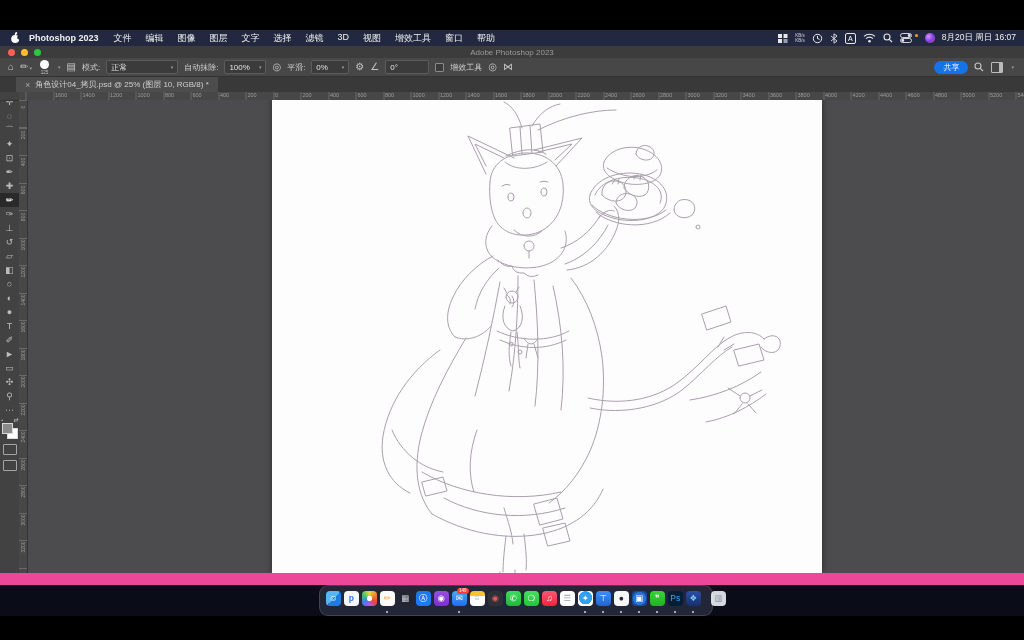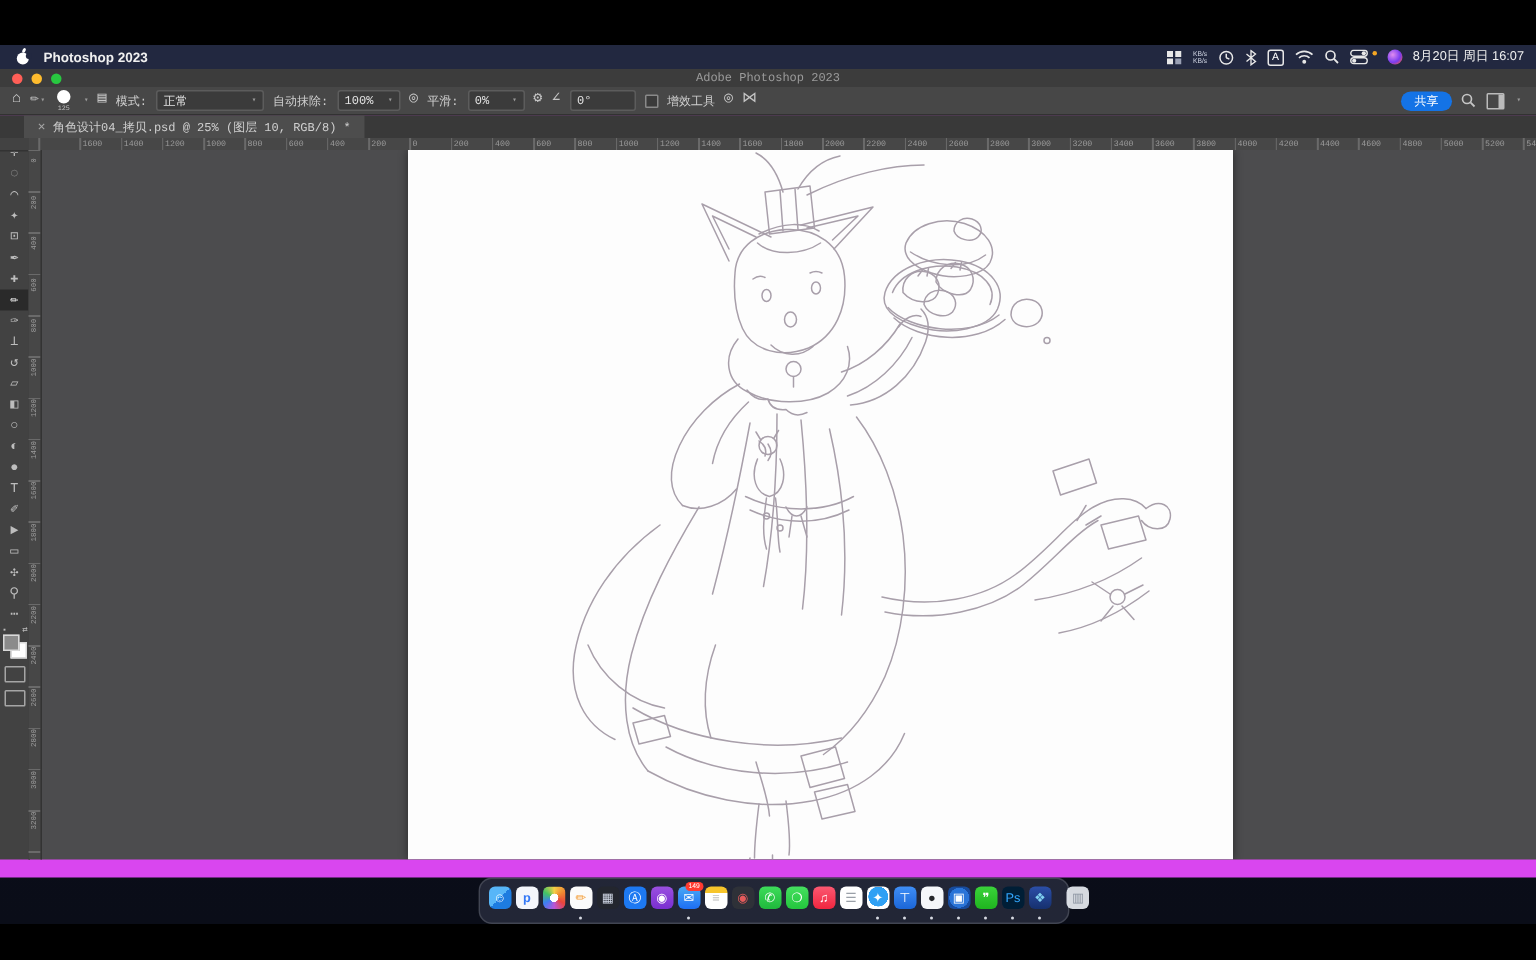--- a/index.html
+++ b/index.html
@@ -17,21 +17,21 @@
   .mb-right{margin-left:auto;display:flex;align-items:center;gap:7px;padding-right:8px;}
   .netspeed{display:flex;flex-direction:column;align-items:flex-end;font-size:4.5px;line-height:5px;color:#cfd4e2;}
   .mb-ic{display:flex;align-items:center;}
   .inputsrc{border:1px solid #e8e8e8;border-radius:2px;width:9px;height:9px;display:flex;
             align-items:center;justify-content:center;font-size:7px;color:#fff;}
   .siri{width:10px;height:10px;border-radius:50%;
         background:radial-gradient(circle at 35% 35%,#e08cf0,#7a3cf0 55%,#f05a3c 90%);}
   .ccdot{width:3px;height:3px;border-radius:50%;background:#f5a623;margin-left:-4px;margin-top:-6px;}
   .mbclock{font-size:8.5px;white-space:nowrap;}
   
-  .ps-window{position:absolute;left:0;top:46px;width:1024px;height:539px;background:#d946ef;font-family:Liberation Mono, monospace;}
+  .ps-window{position:absolute;left:0;top:46px;width:1024px;height:539px;background:#ec4899;}
   .titlebar{position:absolute;left:0;top:0;width:100%;height:12px;background:#3c3c3c;
             border-bottom:1px solid #2e2e2e;display:flex;align-items:center;}
   .tl{width:7px;height:7px;border-radius:50%;margin-left:6px;}
   .tl.red{background:#ff5f57;margin-left:8px;} .tl.yel{background:#febc2e;} .tl.grn{background:#28c840;}
   .wintitle{position:absolute;left:0;right:0;text-align:center;font-size:8px;color:#9b9b9b;}
   
   .optionsbar{position:absolute;left:0;top:12px;width:100%;height:19px;background:#474747;
               border-bottom:1px solid #323232;display:flex;align-items:center;gap:6px;
               font-size:8px;color:#cfcfcf;padding-left:8px;box-sizing:border-box;}
   .ob-ic{color:#c5c5c5;font-size:10px;line-height:10px;}
@@ -116,20 +116,34 @@
 
 <div class="menubar">
   <span class="apple">
     <svg width="11" height="12" viewBox="0 0 11 12">
       <circle cx="5.2" cy="7" r="4" fill="#fff"></circle>
       <circle cx="9.2" cy="5.4" r="2" fill="#222840"></circle>
       <ellipse cx="6" cy="1.6" rx="1" ry="1.6" fill="#fff" transform="rotate(30 6 1.6)"></ellipse>
     </svg>
   </span>
   <span class="appname">Photoshop 2023</span>
+  <span style="display:flex;">
+      <span class="menu-item">文件</span>
+      <span class="menu-item">编辑</span>
+      <span class="menu-item">图像</span>
+      <span class="menu-item">图层</span>
+      <span class="menu-item">文字</span>
+      <span class="menu-item">选择</span>
+      <span class="menu-item">滤镜</span>
+      <span class="menu-item">3D</span>
+      <span class="menu-item">视图</span>
+      <span class="menu-item">增效工具</span>
+      <span class="menu-item">窗口</span>
+      <span class="menu-item">帮助</span>
+    </span>
   <div class="mb-right">
     <span class="mb-ic">
       <svg width="10" height="9" viewBox="0 0 10 9">
         <rect x="0" y="0" width="4" height="4" fill="#e8e8e8"></rect>
           <rect x="5.5" y="0" width="4" height="4" fill="#e8e8e8"></rect>
         <rect x="0" y="5" width="4" height="4" fill="#e8e8e8"></rect>
           <rect x="5.5" y="5" width="4" height="4" fill="#9aa0b4"></rect>
       </svg>
     </span>
     <span class="netspeed">

